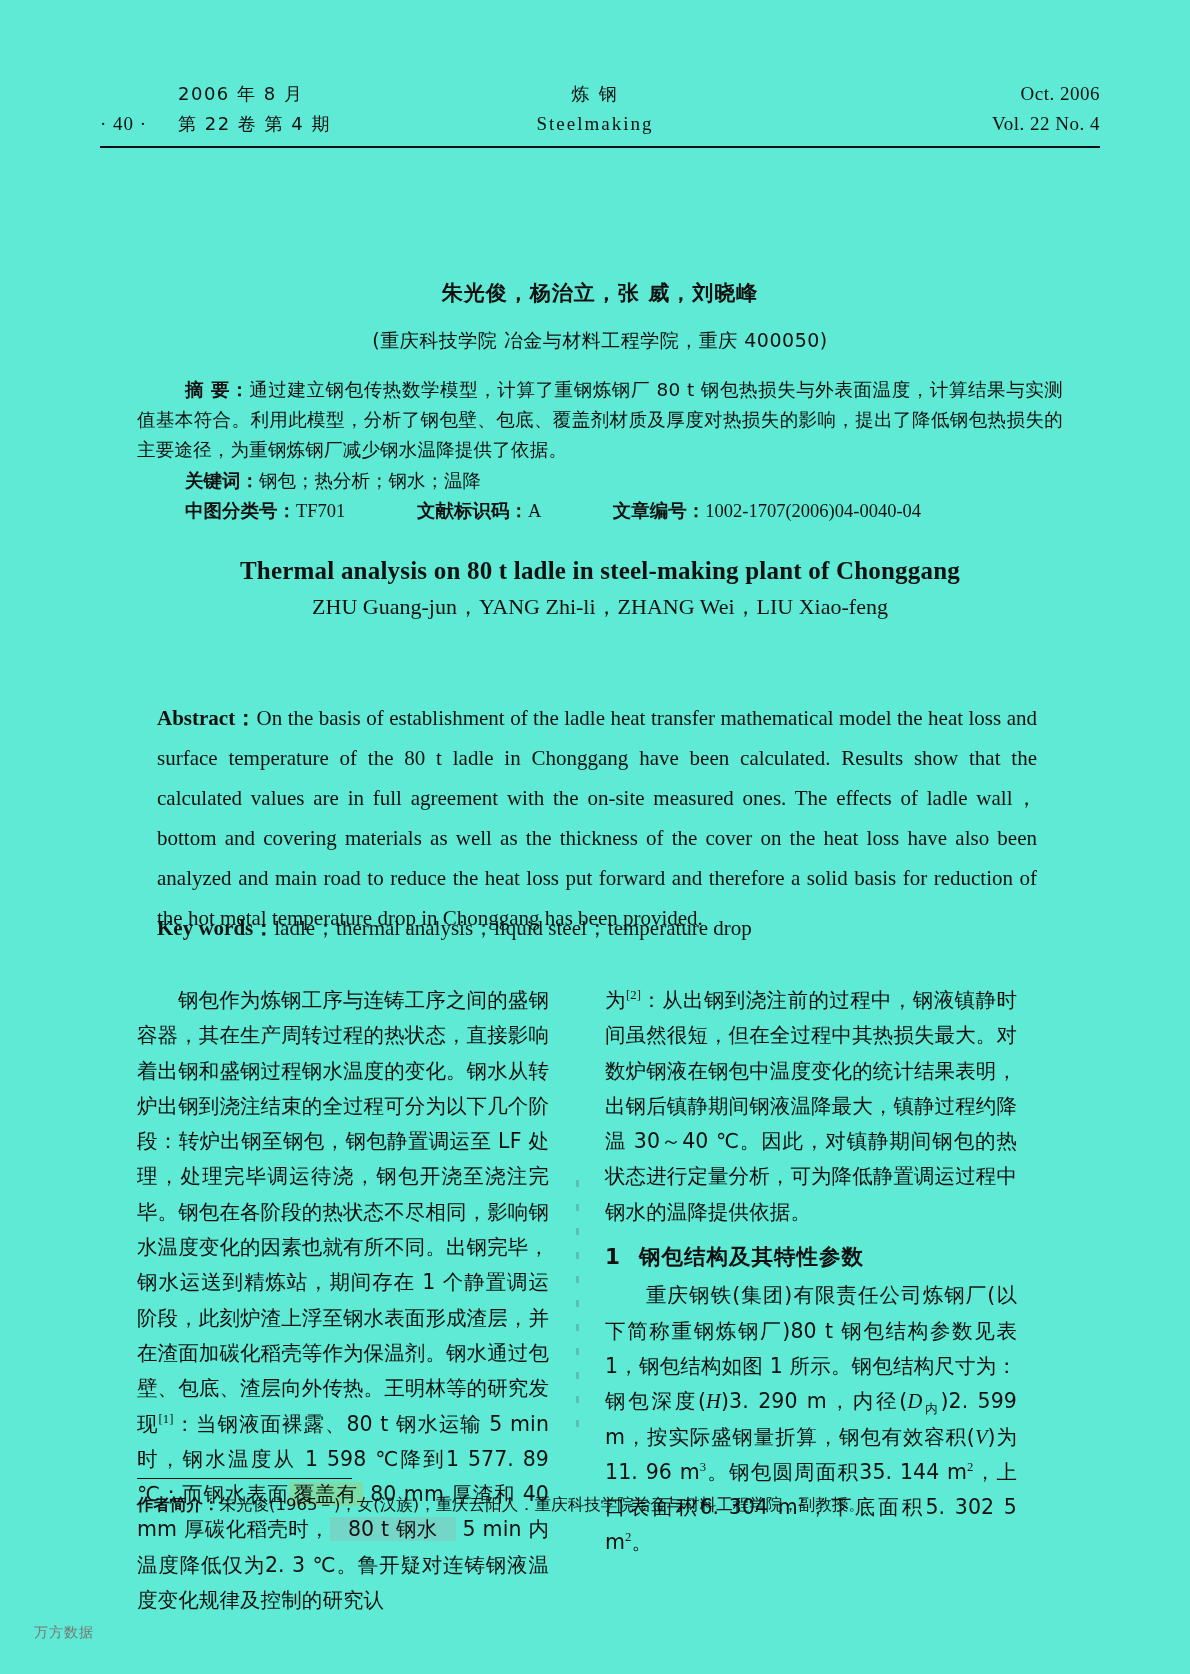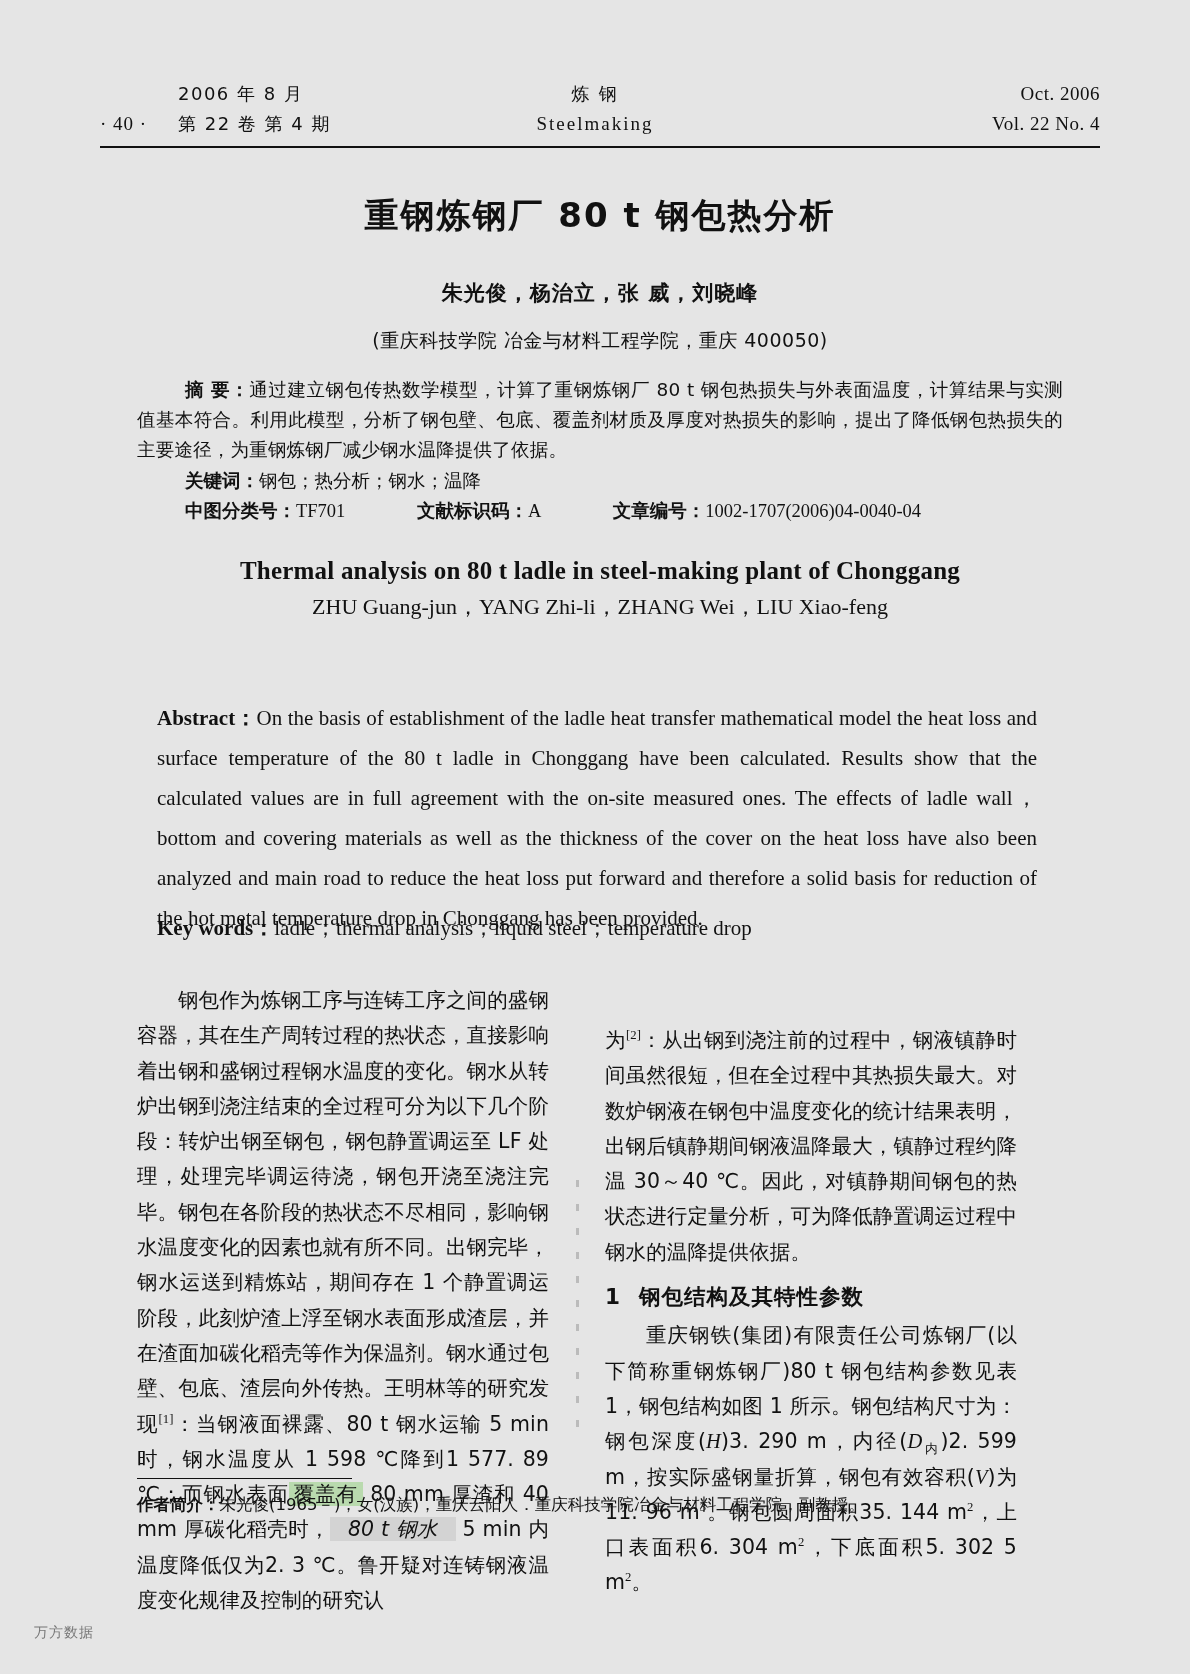--- a/index.html
+++ b/index.html
@@ -15,21 +15,21 @@
     font-family: "Liberation Serif", "DejaVu Serif", serif;
     color: #111111;
     overflow: hidden;
   }
 
   .page {
     position: absolute;
     left: 0; top: 0;
     width: 1190px;
     height: 1674px;
-    background: #e5e5e5;
+    background: #5eead4;
   }
 
   
   .runhead {
     position: absolute;
     left: 100px;
     top: 82px;
     width: 1000px;
     height: 60px;
   }
@@ -202,21 +202,21 @@
     position: absolute;
     top: 983px;
     width: 412px;
     font-family: "DejaVu Sans", "Liberation Sans", sans-serif;
     font-size: 20.5px;
     line-height: 35.3px;
     text-align: justify;
     letter-spacing: 0.1px;
   }
   .col-left  { left: 137px; }
-  .col-right { left: 605px; margin-top: 40px; }
+  .col-right { left: 605px; }
   .col p {
     margin: 0;
     text-indent: 0;
   }
   .col p.indent { text-indent: 2em; }
   .sec-head {
     font-weight: bold;
     font-size: 21.5px;
     margin: 9px 0 4px 0;
     letter-spacing: 1px;
@@ -236,21 +236,20 @@
   .ital { font-style: italic; font-family: "Liberation Serif", serif; }
 
   
   .hl-green {
     background: rgba(150, 210, 130, 0.55);
     padding: 0 5px;
   }
   .hl-gray {
     background: rgba(168, 168, 168, 0.30);
     padding: 0 18px;
-    font-style: italic;
   }
 
   
   .rule-foot {
     position: absolute;
     left: 137px;
     top: 1478px;
     width: 215px;
     height: 0;
     border-top: 1.6px solid #111;
@@ -310,21 +309,20 @@
       <div class="rh-left">
         <span class="rh-pagenum ser">· 40 ·</span>
         <span class="rh-issue rh-cn">第 22 卷 第 4 期</span>
       </div>
       <div class="rh-center">Steelmaking</div>
       <div class="rh-right">Vol. 22   No. 4</div>
     </div>
   </div>
   <div class="rule-top"></div>
 
-  <div class="title-cn">重钢炼钢厂 80 t 钢包热分析</div>
   <div class="authors-cn">朱光俊，杨治立，张    威，刘晓峰</div>
   <div class="affil-cn">(重庆科技学院 冶金与材料工程学院，重庆 400050)</div>
 
   <div class="abs-cn">
     <p><span class="lbl-b">摘    要：</span><span>通过建立钢包传热数学模型，计算了重钢炼钢厂 80 t 钢包热损失与外表面温度，计算结果与实测值基本符合。利用此模型，分析了钢包壁、包底、覆盖剂材质及厚度对热损失的影响，提出了降低钢包热损失的主要途径，为重钢炼钢厂减少钢水温降提供了依据。</span></p>
   </div>
 
   <div class="kw-cn">
     <span class="lbl-b">关键词：</span><span>钢包；热分析；钢水；温降</span>
   </div>

